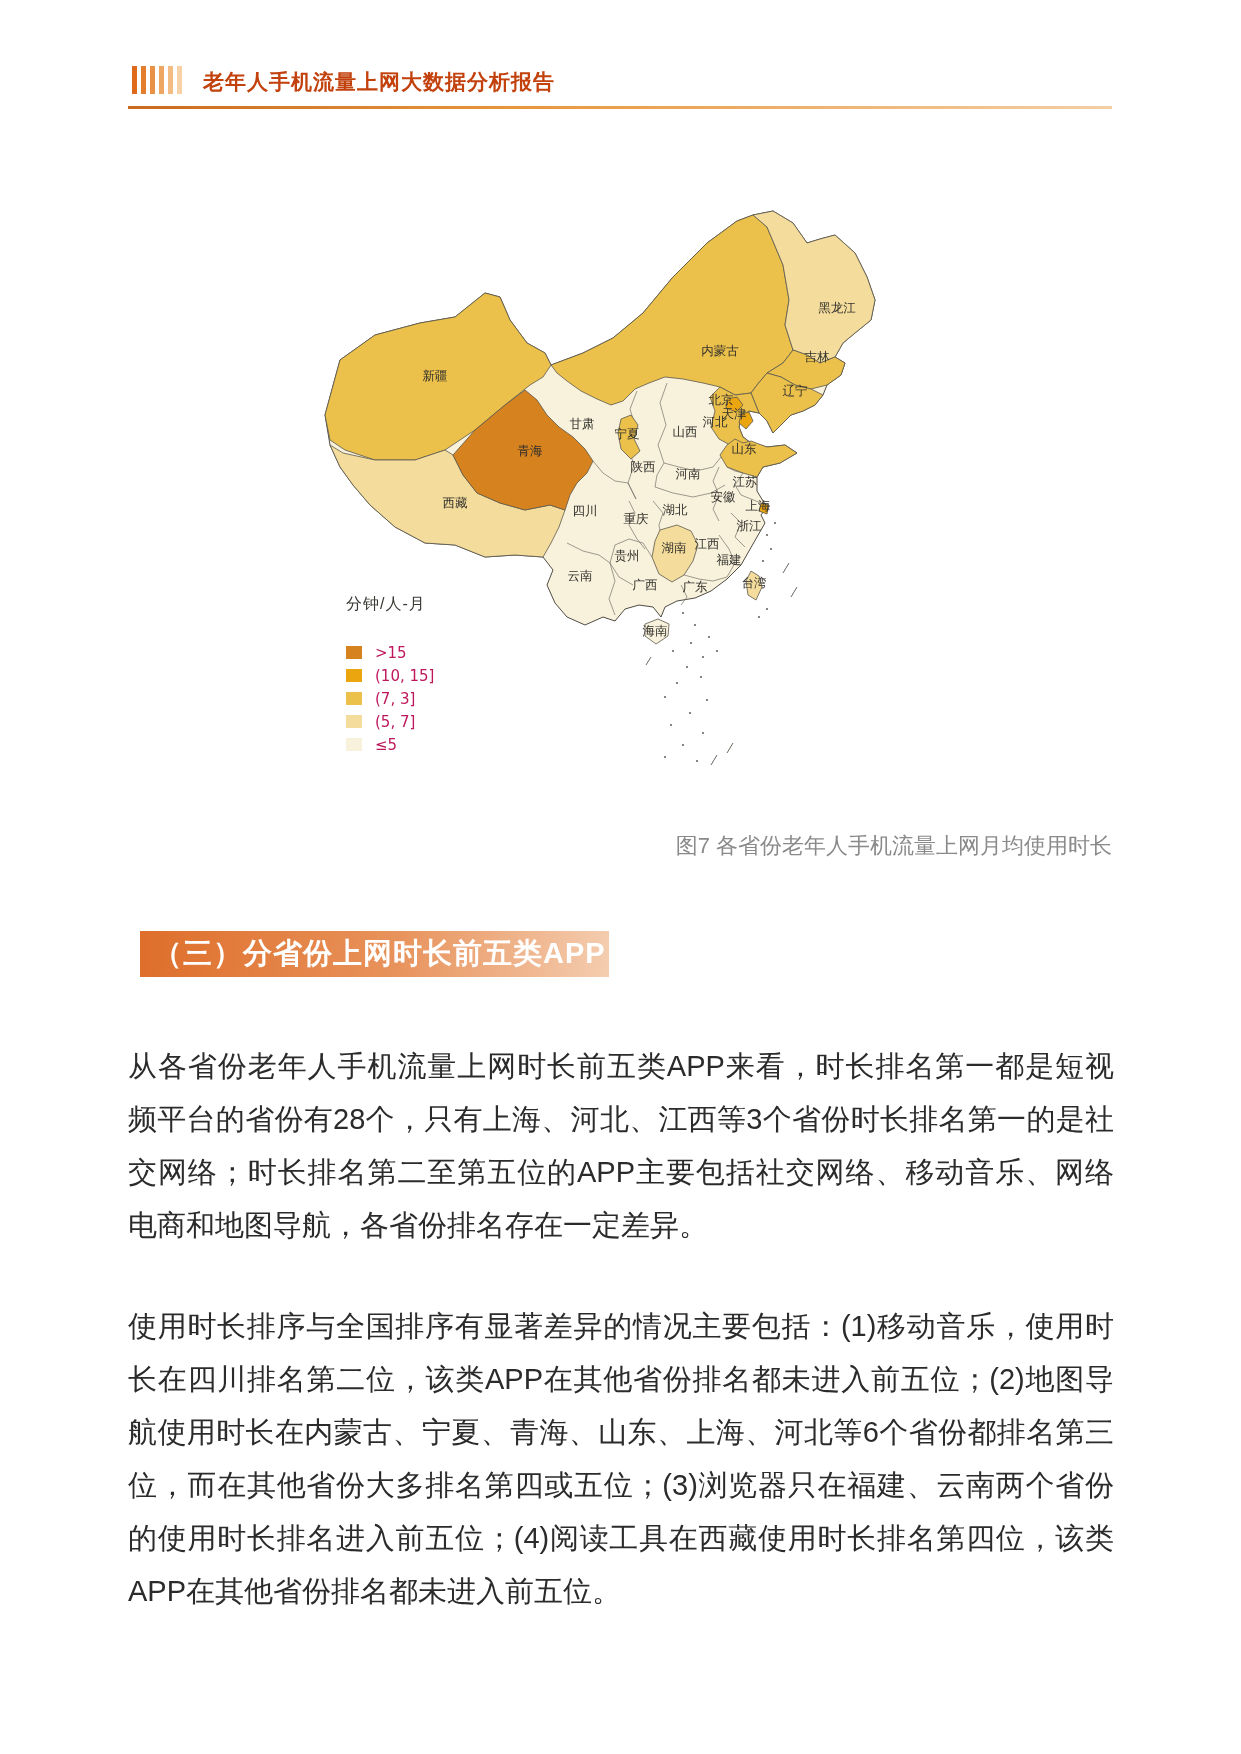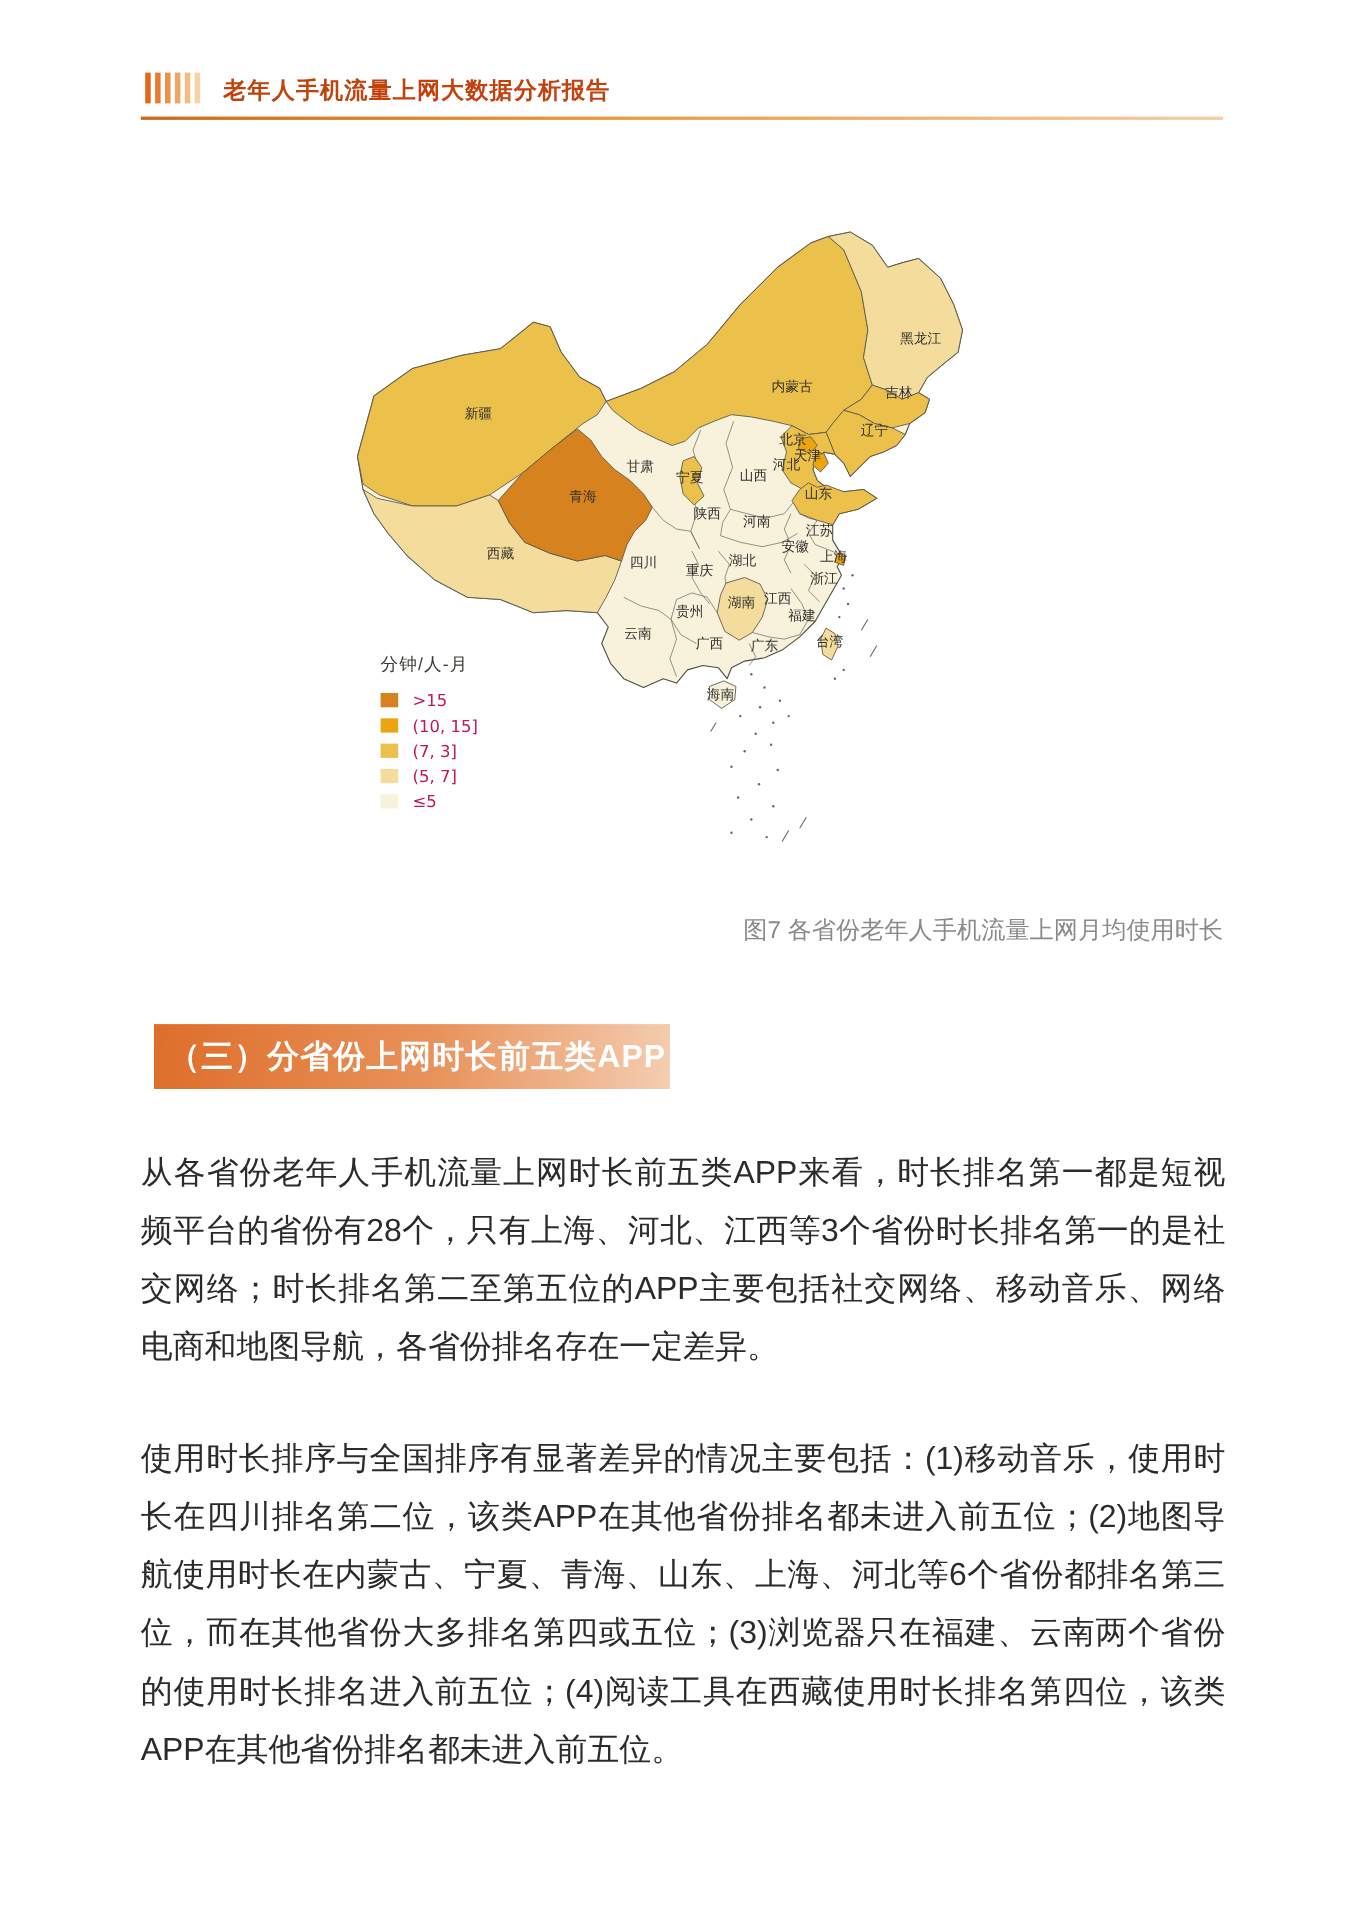--- a/index.html
+++ b/index.html
@@ -13,31 +13,31 @@
   .hdr-rule{position:absolute;left:128px;top:106px;width:984px;height:3px;
             background:linear-gradient(90deg,#c96a1e 0%,#e9963c 40%,#f3cfa4 100%);}
 
   
   .map-wrap{position:absolute;left:315px;top:205px;width:565px;height:590px;}
   #china-map-svg text{font-size:12.5px;fill:#32312c;text-anchor:middle;
        font-family:"Liberation Sans","DejaVu Sans",sans-serif;}
 
   
   .legend{position:absolute;left:346px;top:594px;}
-  .legend-title{font-size:16px;color:#3a3a34;margin-bottom:10px;letter-spacing:1px;}
+  .legend-title{font-size:16px;color:#3a3a34;margin-bottom:26px;letter-spacing:1px;}
   .legend-row{display:flex;align-items:center;height:23px;}
   .legend-row .swatch{width:16px;height:13px;margin-right:13px;flex:0 0 auto;}
   .legend-row .lab{font-size:15px;color:#be185d;font-family:"DejaVu Sans","Liberation Sans",sans-serif;}
 
   
   .fig-caption{position:absolute;left:128px;top:831px;width:984px;text-align:right;
                font-size:22px;color:#8a8a8a;}
 
   
-  .banner{position:absolute;left:140px;top:931px;width:469px;height:59px;
+  .banner{position:absolute;left:140px;top:931px;width:469px;height:46px;
           background:linear-gradient(95deg,#de6e2a 0%,#e8935c 55%,#f4cdb0 100%);
           display:flex;align-items:center;}
   .banner span{color:#ffffff;font-weight:bold;font-size:29px;padding-left:13px;letter-spacing:1px;}
 
   
   .para{position:absolute;left:128px;width:986px;font-size:29px;line-height:53px;
         color:#2b2b2b;text-align:justify;text-justify:inter-ideograph;}
   .para1{top:1040px;}
   .para2{top:1300px;}
 

